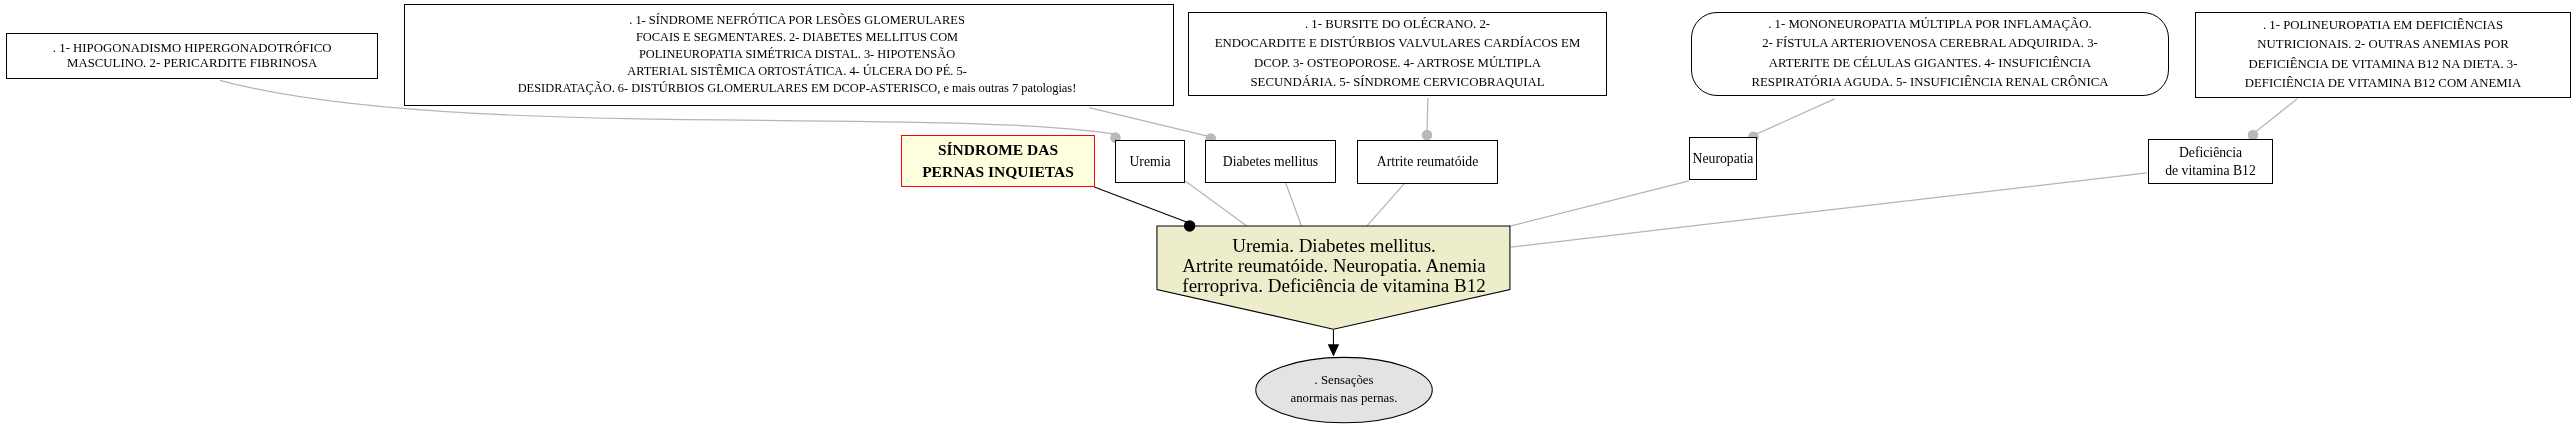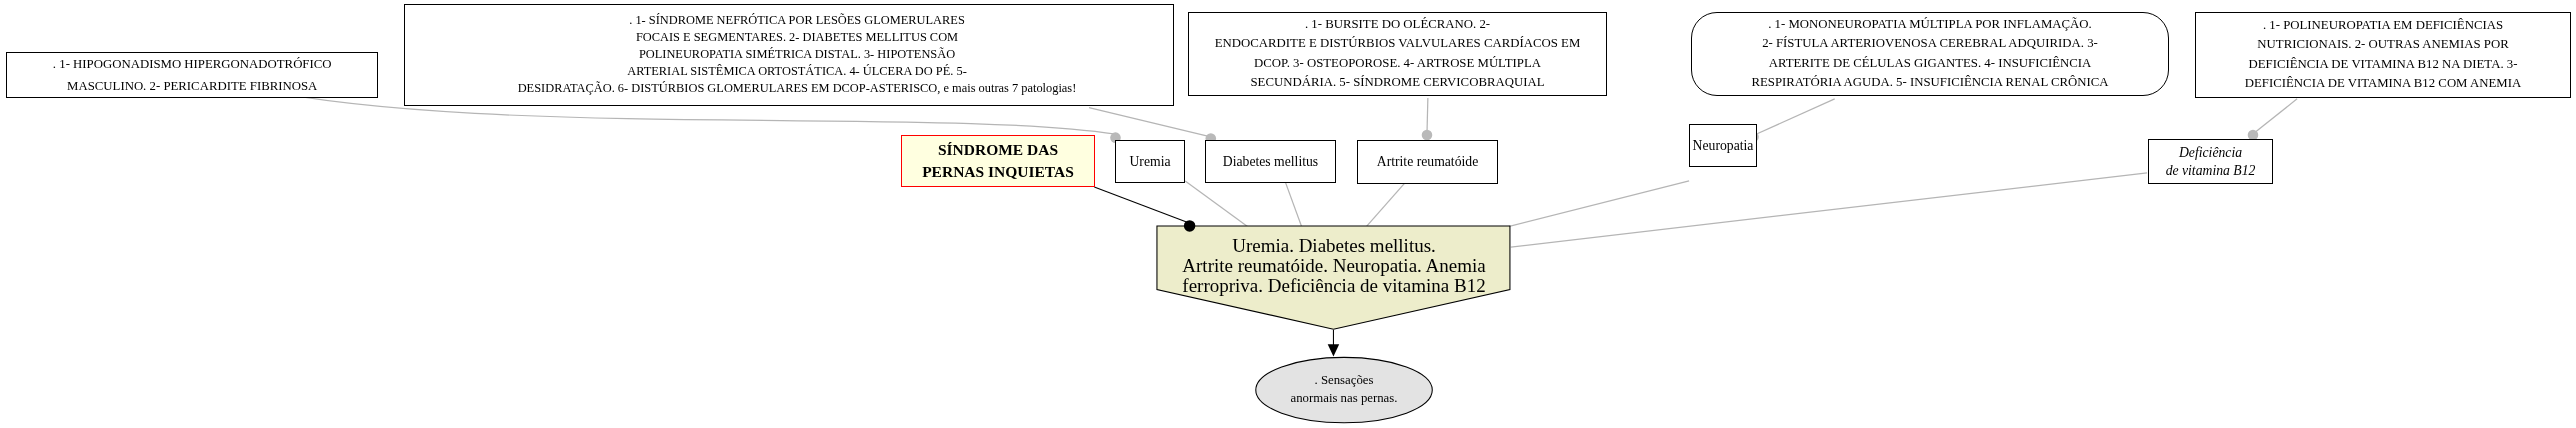--- a/index.html
+++ b/index.html
@@ -22,21 +22,21 @@
     border: 0.9px solid #000000;
     background: #ffffff;
     display: flex;
     align-items: center;
     justify-content: center;
     text-align: center;
     white-space: pre-line;
   }
   .top-box { font-size: 12.8px; line-height: 19.4px; }
   .top-box.six-line { font-size: 12.4px; line-height: 17px; padding-left: 16px; }
-  .two-line-top { line-height: 22px; margin-top: 19px; }
+  .two-line-top { line-height: 15px; }
   .node { font-size: 13.7px; line-height: 17.7px; }
   .highlight {
     border: 1.8px solid #ff0000;
     background: #ffffe0;
     font-size: 15.5px;
     line-height: 22px;
   }
   .overlay-text {
     position: absolute;
     text-align: center;
@@ -108,23 +108,23 @@
 
   <div class="box highlight" style="left:901px; top:135px; width:194px; height:52px;font-weight:bold;">SÍNDROME DAS
 PERNAS INQUIETAS</div>
 
   <div class="box node" style="left:1115px; top:140px; width:70px; height:43px;">Uremia</div>
 
   <div class="box node" style="left:1205px; top:140px; width:131px; height:43px;">Diabetes mellitus</div>
 
   <div class="box node" style="left:1357px; top:140px; width:141px; height:44px;">Artrite reumatóide</div>
 
-  <div class="box node" style="left:1689px; top:124px; width:68px; height:43px;">Neuropatia</div>
+  <div class="box node" style="left:1689px; top:137px; width:68px; height:43px;">Neuropatia</div>
 
-  <div class="box node" style="left:2148px; top:139px; width:125px; height:45px;font-style:italic;">Deficiência
+  <div class="box node" style="left:2148px; top:139px; width:125px; height:45px;">Deficiência
 de vitamina B12</div>
 
   <div class="overlay-text summary-text" style="left:1166px; top:236px; width:336px;">Uremia. Diabetes mellitus.
 Artrite reumatóide. Neuropatia. Anemia
 ferropriva. Deficiência de vitamina B12</div>
 
   <div class="overlay-text symptom-text" style="left:1254px; top:372px; width:180px;">. Sensações
 anormais nas pernas.</div>
 
 </div>

